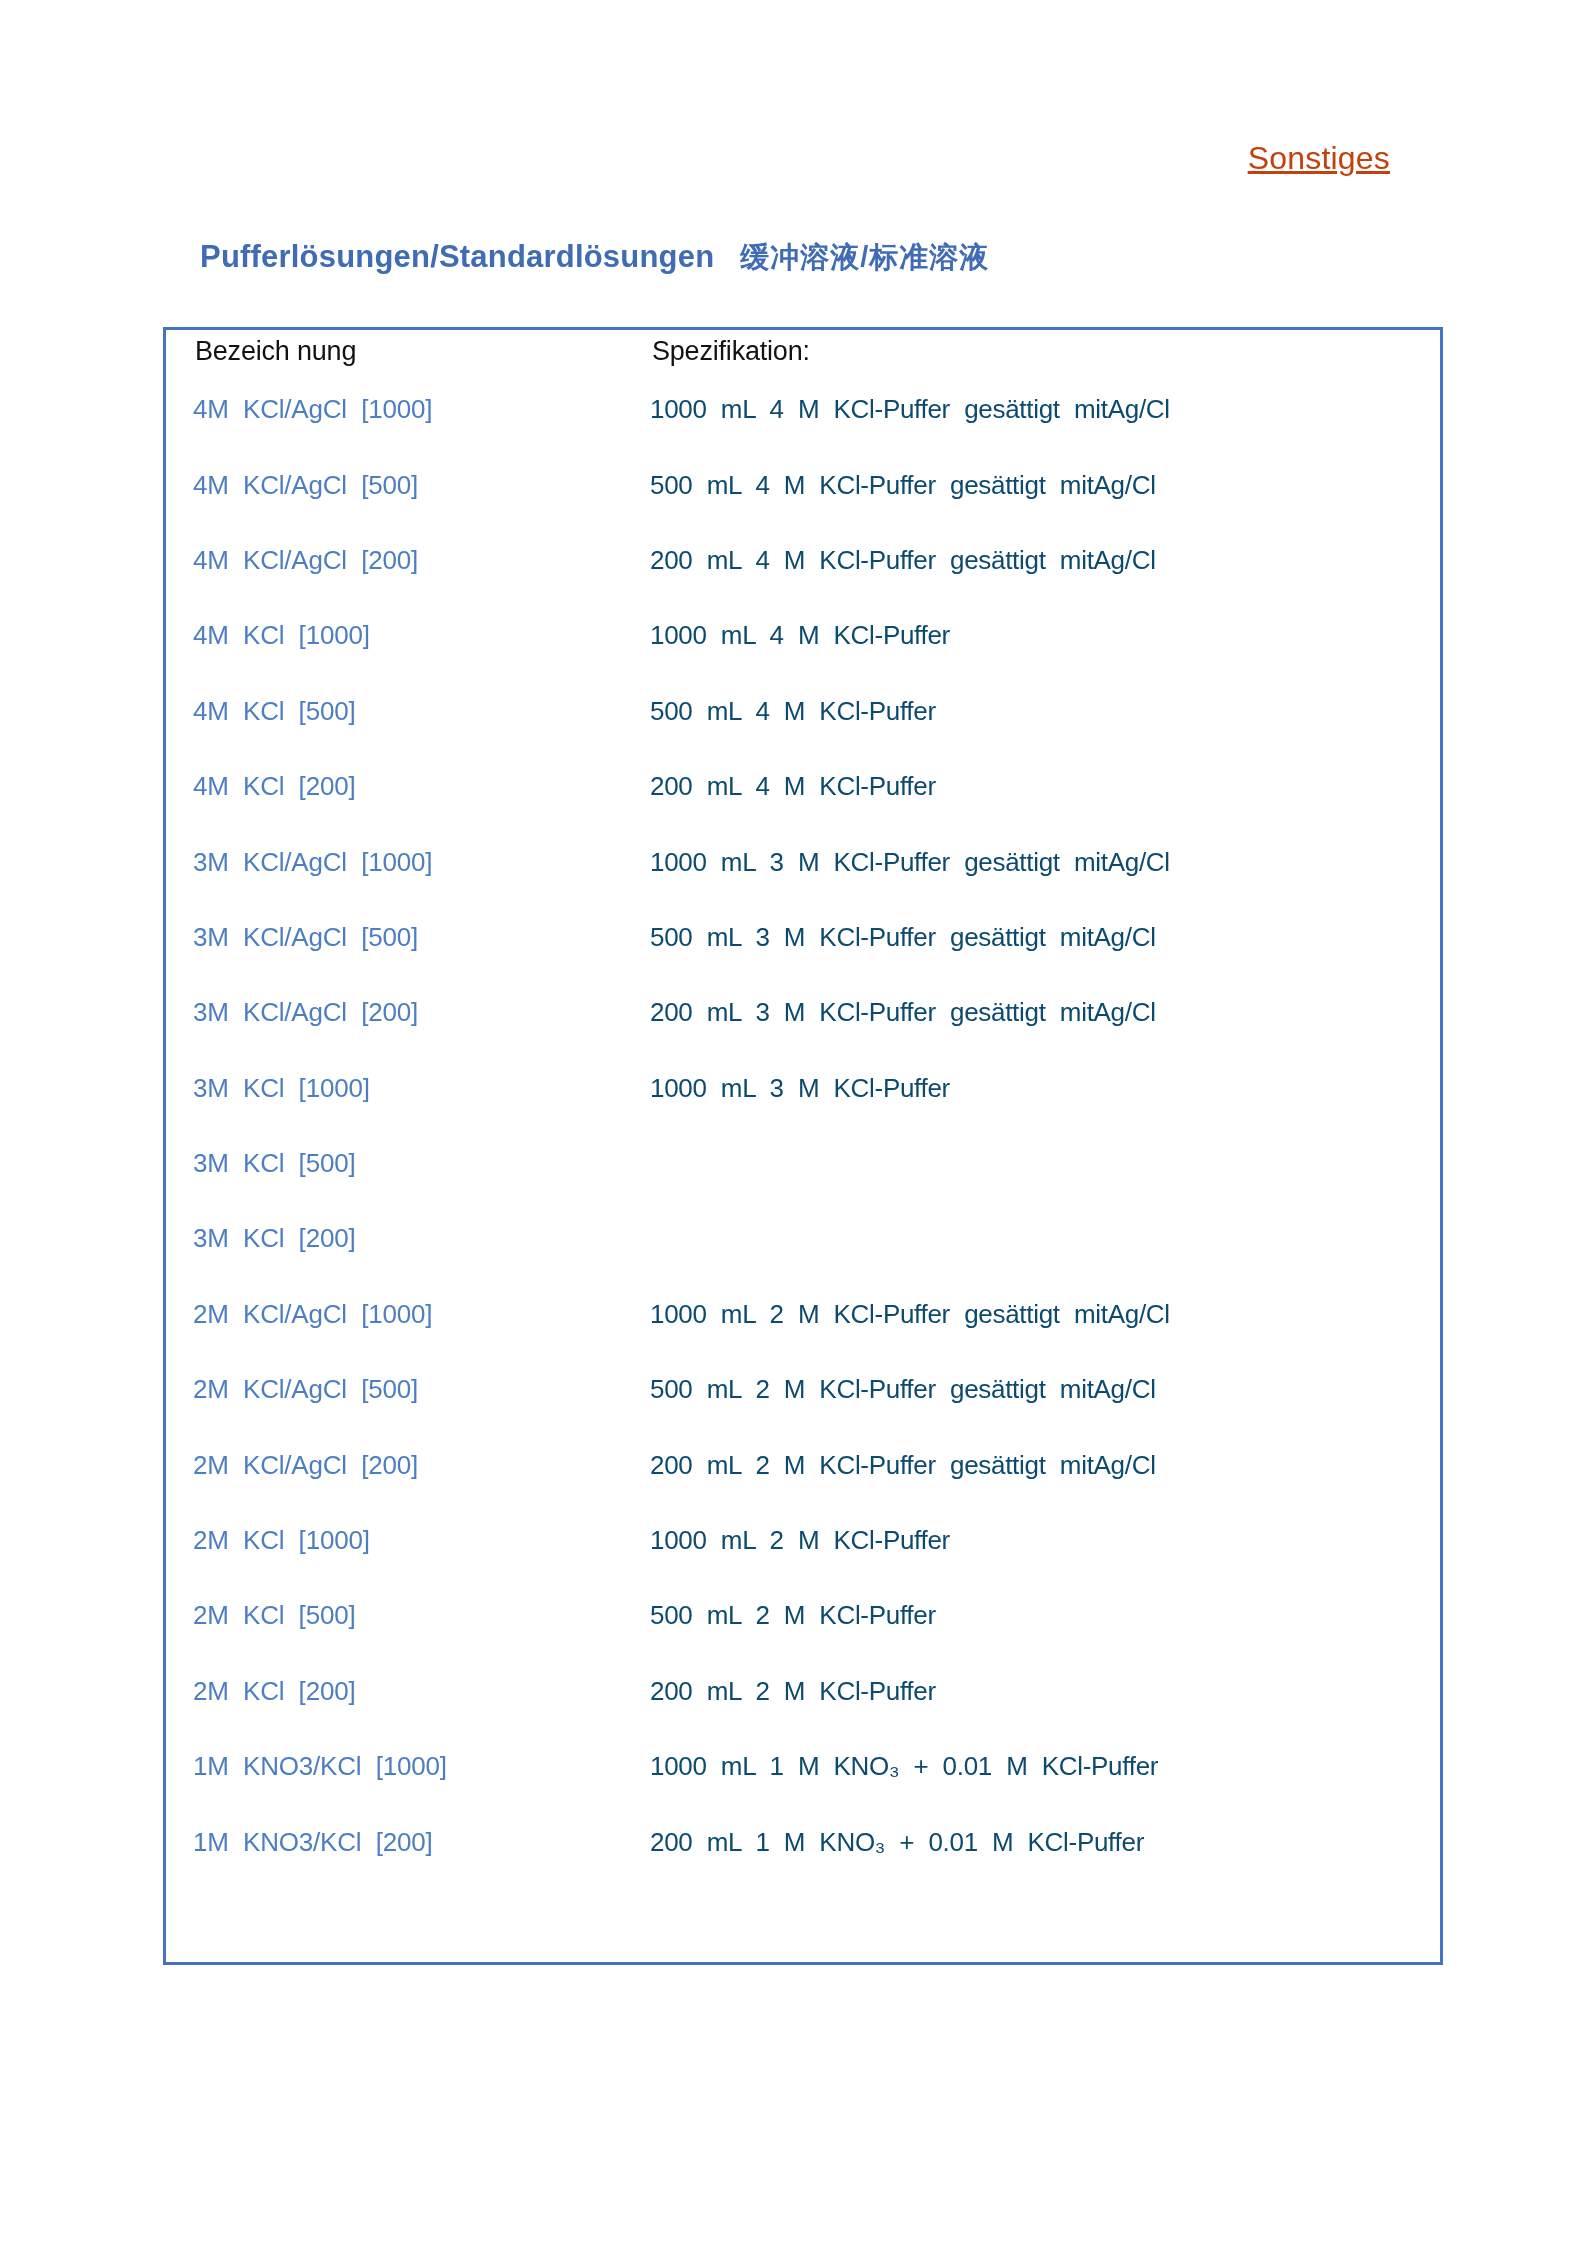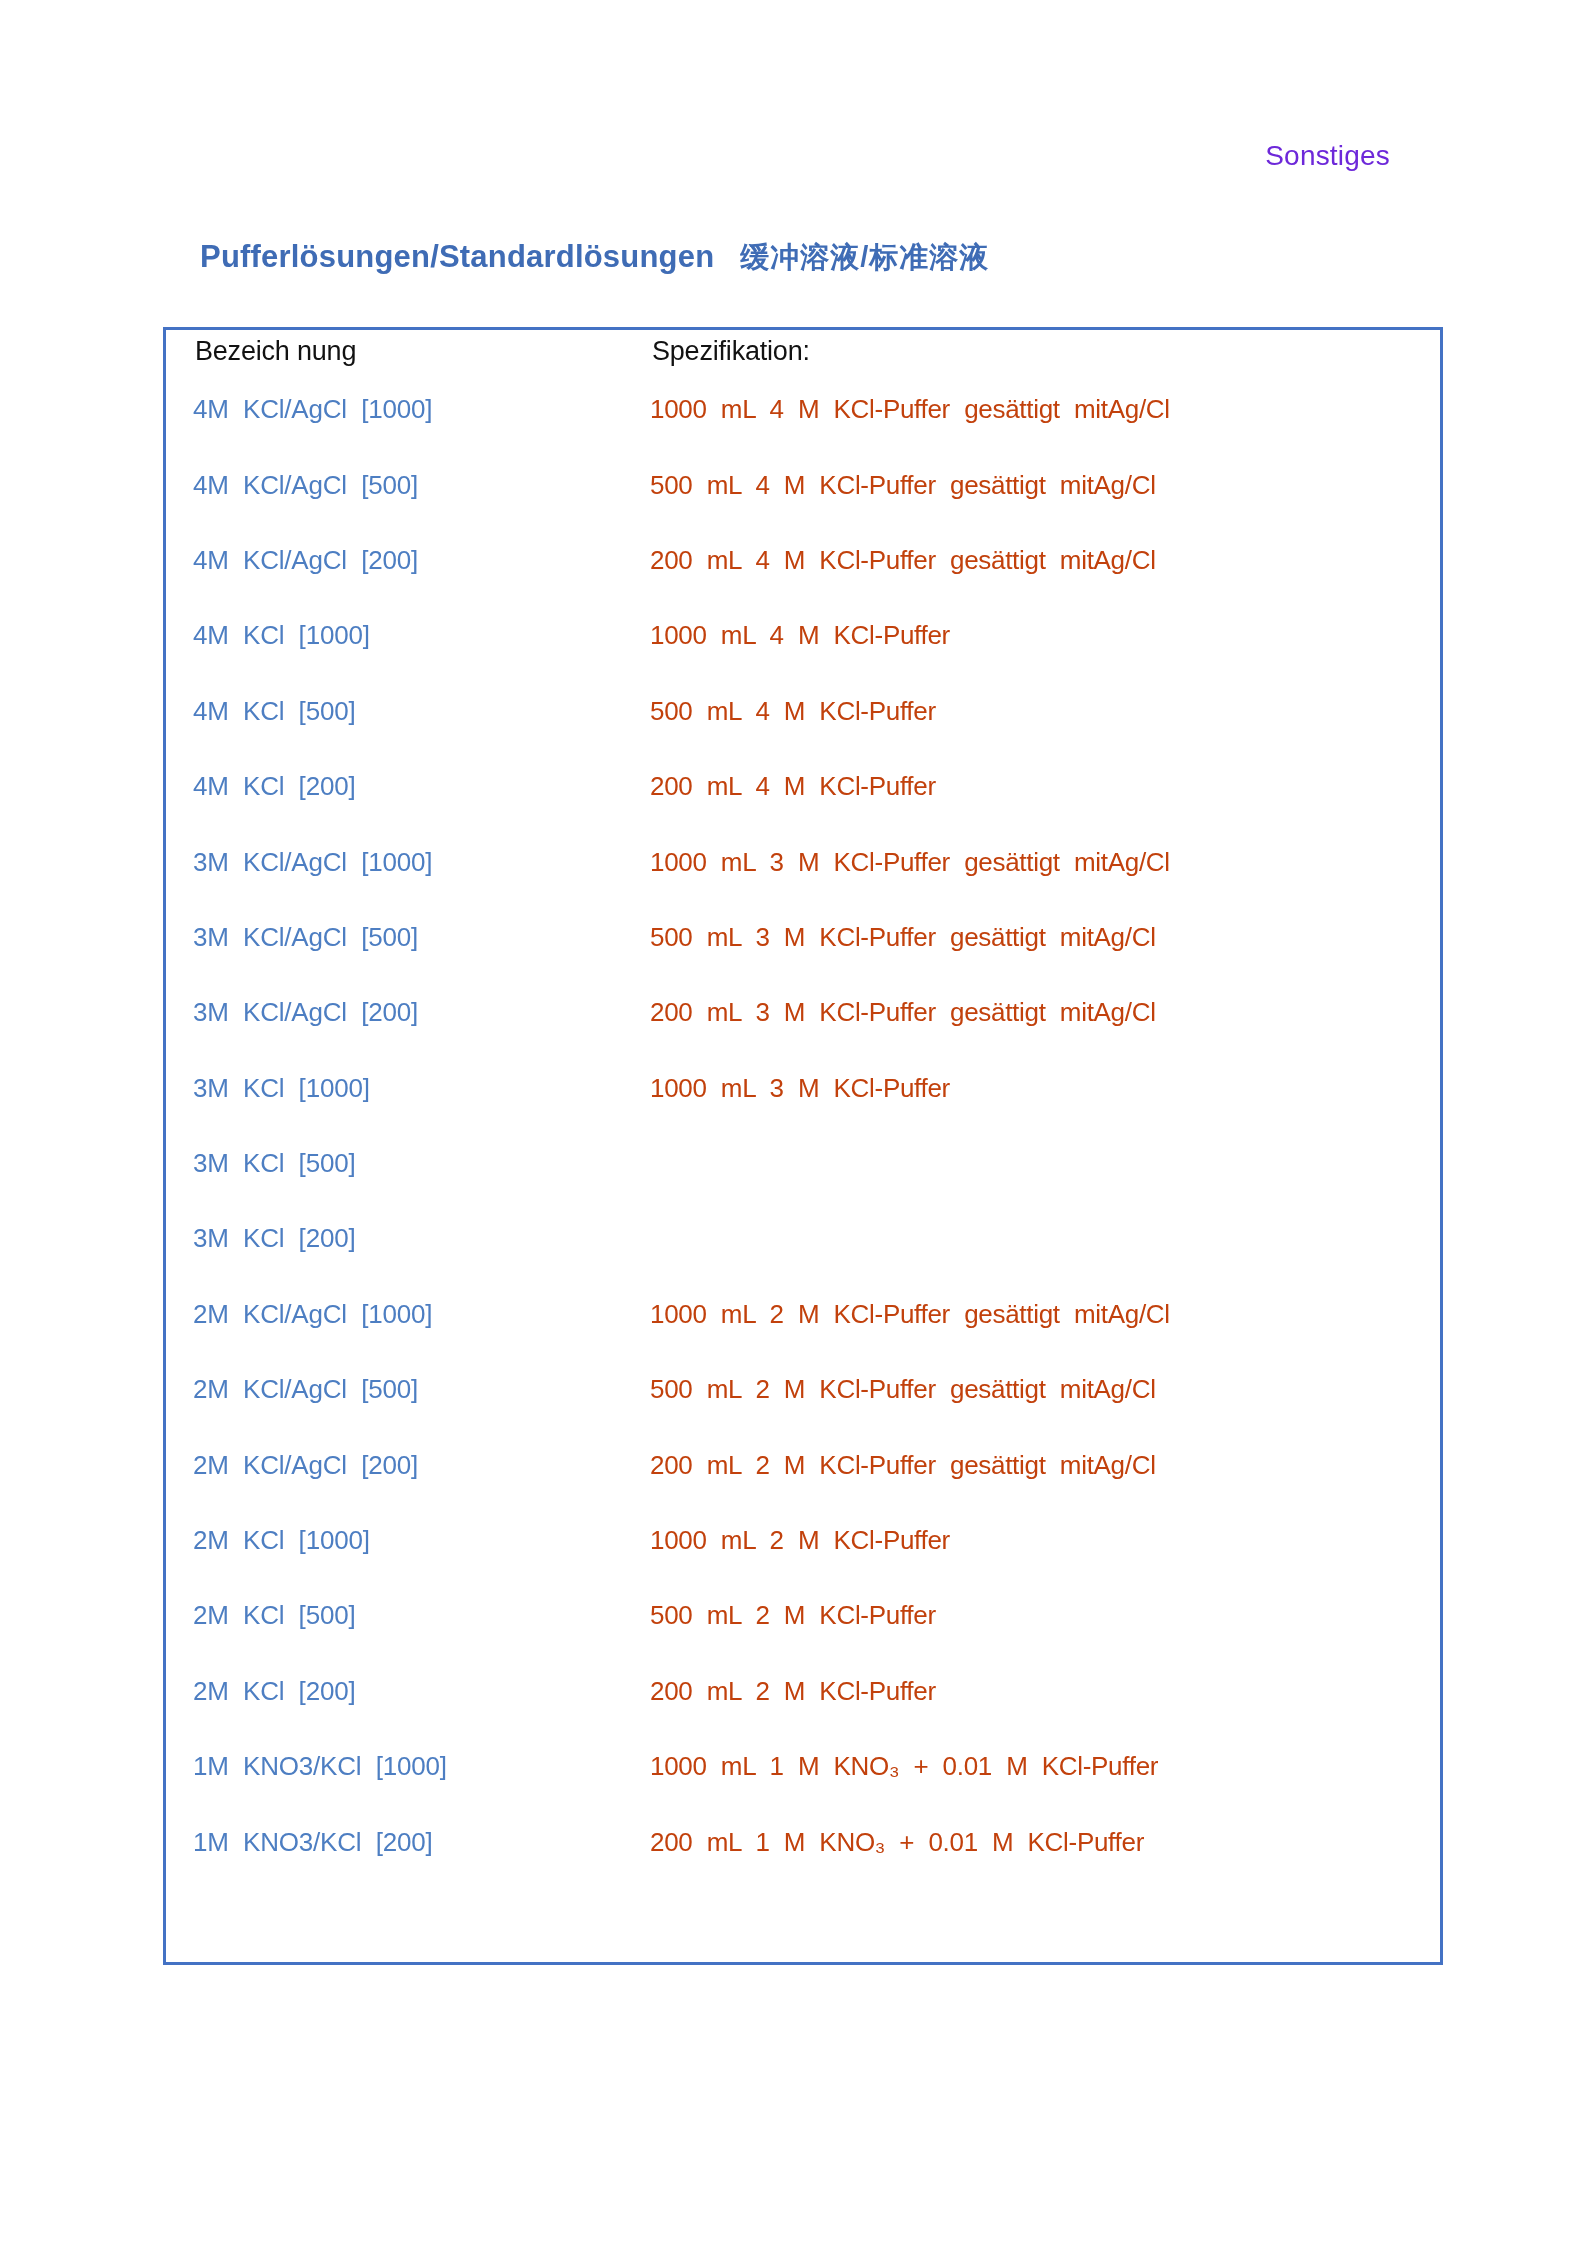--- a/index.html
+++ b/index.html
@@ -12,23 +12,24 @@
     height: 2244px;
     position: relative;
     font-family: "Liberation Sans", sans-serif;
     color: #1b1b1b;
     overflow: hidden;
   }
   .corner-label {
     position: absolute;
     top: 140px;
     right: 197px;
-    font-size: 28px;
+    font-size: 32px;
     letter-spacing: 0.2px;
-    color: #6d28d9;
+    color: #c2410c;
+    text-decoration: underline;
   }
   .page-title {
     position: absolute;
     top: 228px;
     left: 190px;
     margin: 10px;
     display: flex;
     align-items: baseline;
     gap: 26px;
     font-weight: 700;
@@ -74,21 +75,21 @@
   }
   .cell-name {
     font-size: 26px;
     color: #4d7ec2;
     letter-spacing: -0.2px;
     word-spacing: 0.28em;
     white-space: nowrap;
   }
   .cell-spec {
     font-size: 26px;
-    color: #c2410c;
+    color: #0c4a6e;
     letter-spacing: -0.3px;
     word-spacing: 0.28em;
     white-space: nowrap;
   }
 </style>
 </head>
 <body>
 
 <div class="corner-label">Sonstiges</div>
 

